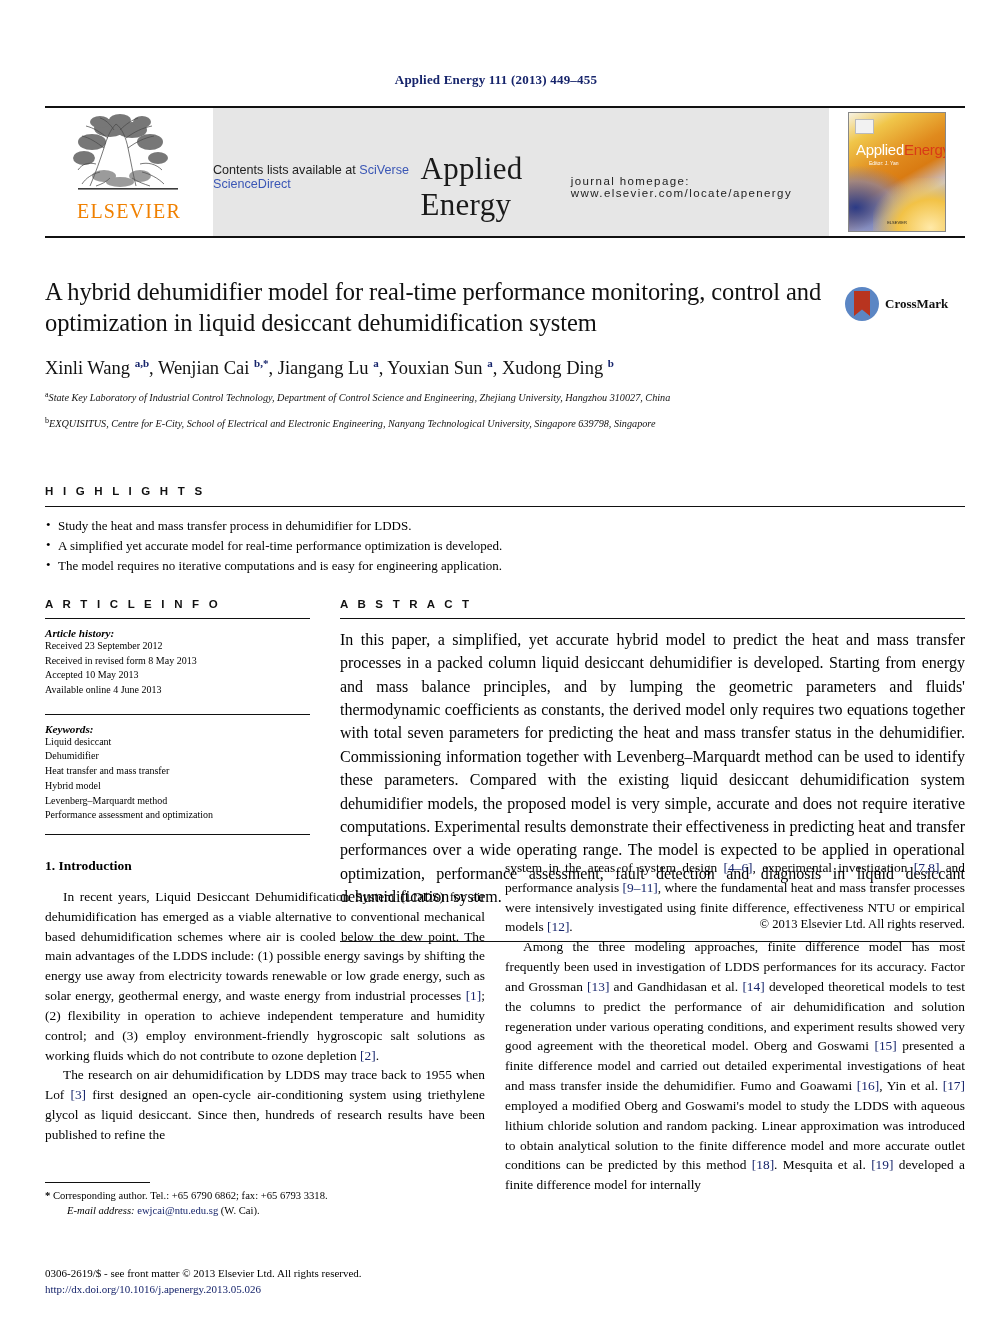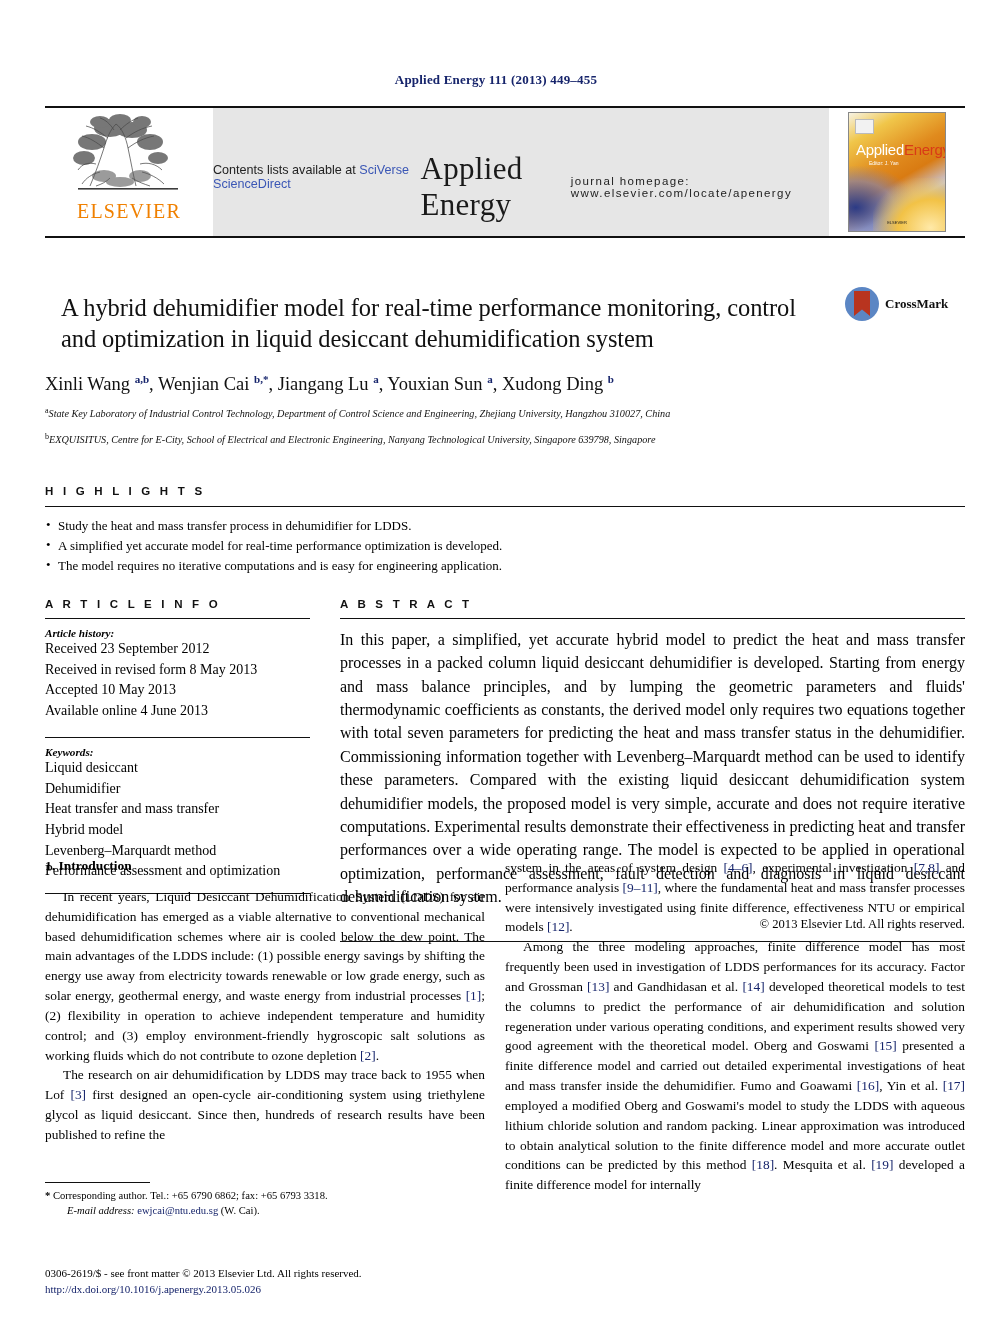--- a/index.html
+++ b/index.html
@@ -177,21 +177,21 @@
   .title-block {
     position: absolute;
     left: 45px; top: 276px;
     width: 790px;
   }
   .art-title {
     font-size: 24.5px;
     line-height: 1.28;
     color: #111;
     font-weight: normal;
-    margin: 16px;
+    margin: 0;
     letter-spacing: -0.1px;
   }
   .crossmark {
     position: absolute;
     left: 845px; top: 283px;
     width: 118px;
     height: 42px;
     display: flex;
     align-items: center;
     gap: 6px;
@@ -276,21 +276,21 @@
     left: 340px; top: 583px;
     width: 625px;
   }
   .info-sub {
     font-size: 11.2px;
     font-style: italic;
     font-weight: bold;
     margin-top: 8px;
   }
   .info-lines {
-    font-size: 14px;
+    font-size: 10px;
     line-height: 1.47;
   }
   .rule-med {
     border-top: 1.5px solid #111;
     margin-top: 8px;
   }
   .abs-body {
     font-size: 16px;
     line-height: 1.46;
     text-align: justify;

